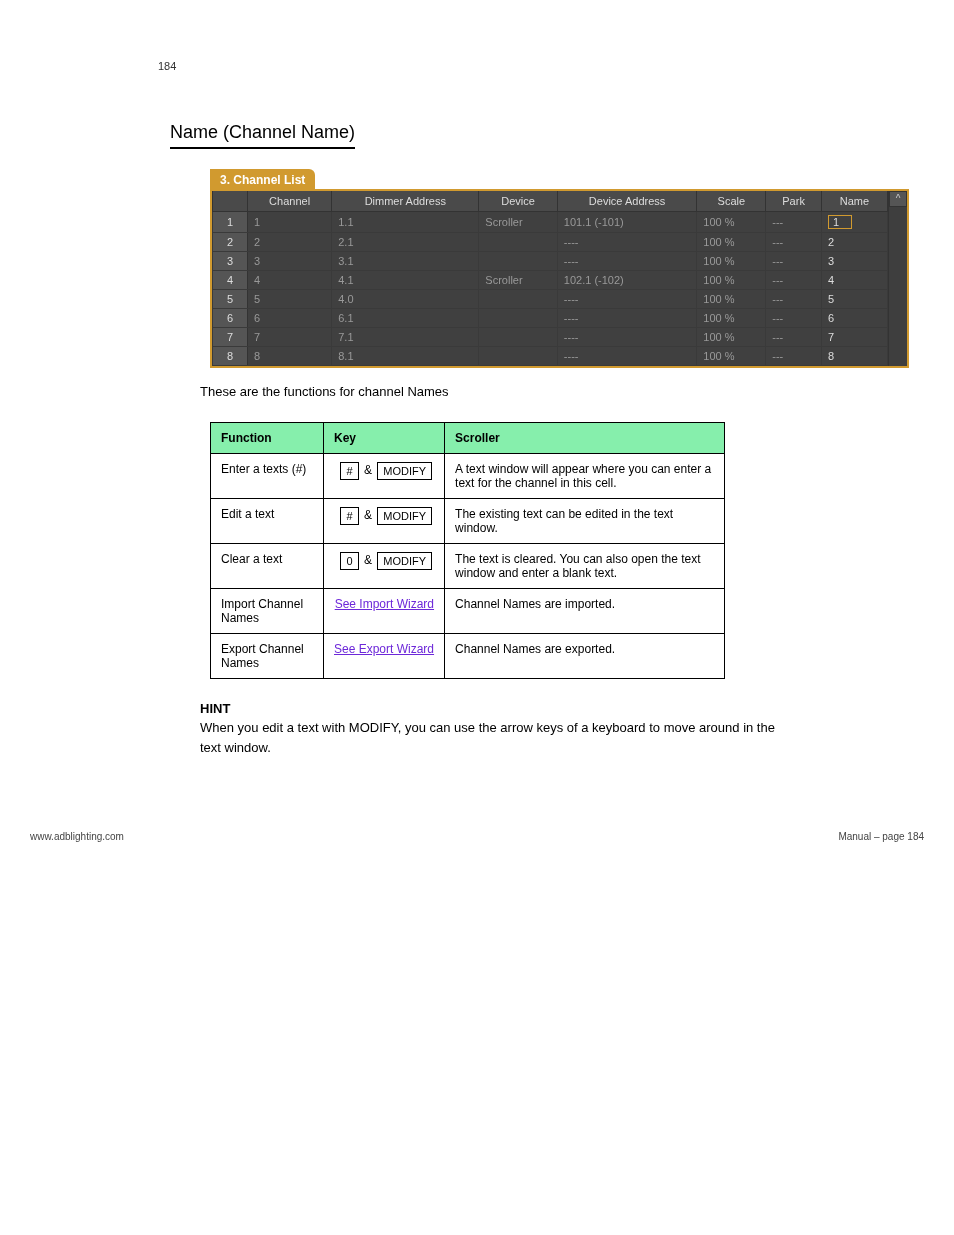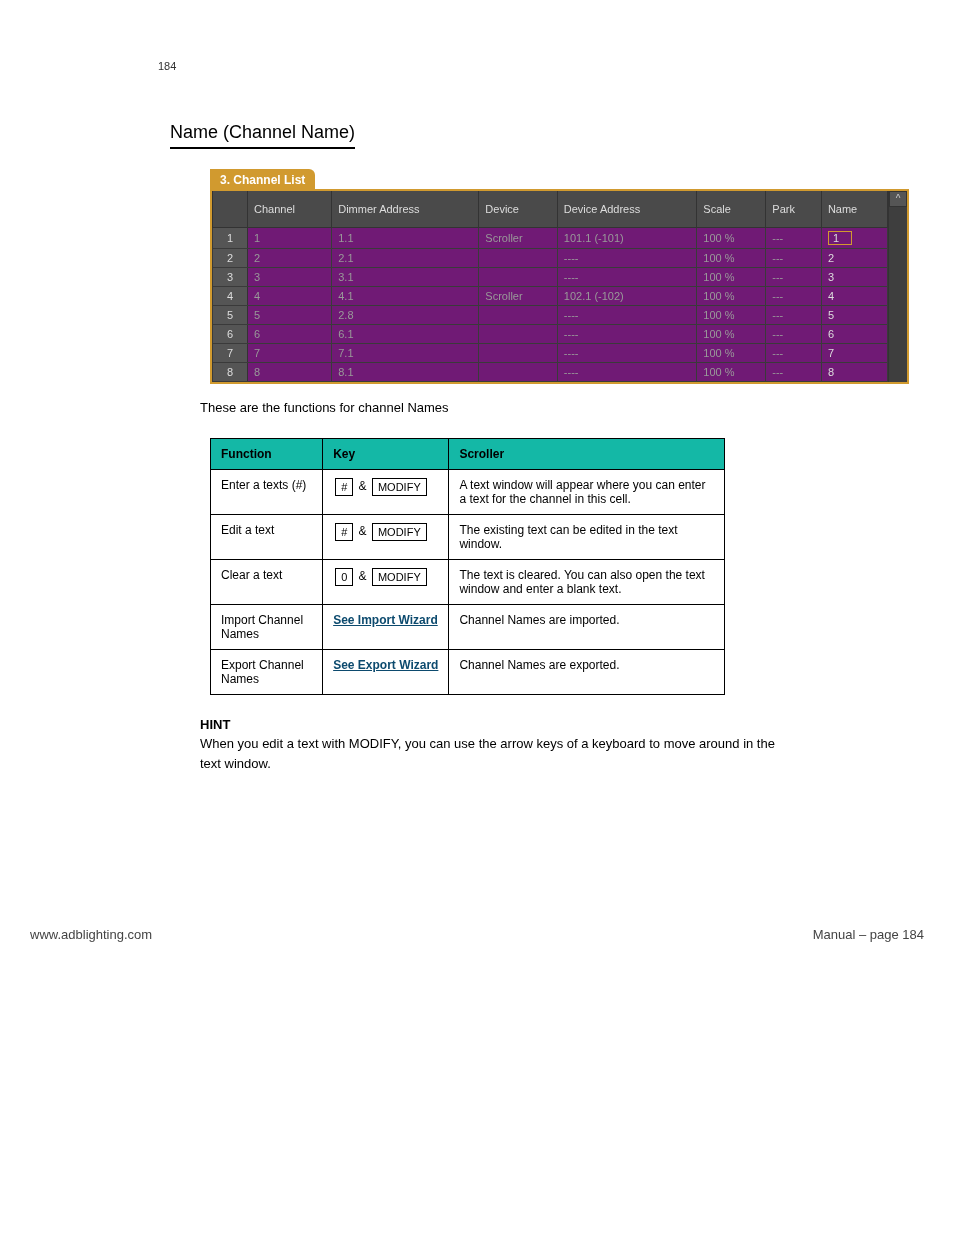--- a/index.html
+++ b/index.html
@@ -34,21 +34,21 @@
     margin: 14px 0 14px 100px;
     max-width: 580px;
   }
   .bold { font-weight: bold; }
 
   
   .ui-panel {
     margin: 10px 0 10px 110px;
     width: 695px;
     border: 2px solid #d19a2f;
-    background: #701a75;
+    background: #404040;
     position: relative;
     font-family: Tahoma, Arial, sans-serif;
   }
   .ui-tab {
     position: absolute;
     top: -22px;
     left: -2px;
     background: #d19a2f;
     color: #fff;
     font-weight: bold;
@@ -56,24 +56,24 @@
     padding: 4px 10px;
     border-top-right-radius: 6px;
   }
   .ui-table {
     width: 100%;
     border-collapse: collapse;
     font-size: 11px;
     color: #aaa;
   }
   .ui-table th {
-    text-align: left;
+    text-align: center;
     font-weight: normal;
     color: #ddd;
-    padding: 12px 6px;
+    padding: 4px 6px;
     border: 1px solid #333;
     border-top: none;
     background: #4a4a4a;
   }
   .ui-table td {
     padding: 3px 6px;
     border: 1px solid #3a3a3a;
     color: #999;
   }
   .ui-table td.rownum {
@@ -108,53 +108,52 @@
   .ui-body { flex: 1; }
 
   
   table.func {
     border-collapse: collapse;
     margin: 20px 0 20px 110px;
     width: 515px;
     font-size: 12px;
   }
   table.func th {
-    background: #14b8a6;
+    background: #86efac;
     text-align: left;
     padding: 8px 10px;
     border: 1px solid #000;
     font-weight: bold;
   }
   table.func td {
     border: 1px solid #000;
     padding: 8px 10px;
     vertical-align: top;
   }
   table.func td.keycol {
     white-space: nowrap;
+    text-align: right;
   }
   .key {
     display: inline-block;
     border: 1px solid #000;
     padding: 0 5px;
     font-size: 11px;
     margin: 0 2px;
     font-family: Arial, sans-serif;
     line-height: 16px;
     height: 16px;
     vertical-align: middle;
   }
   .link {
-    color: #0c4a6e;
+    color: #6d28d9;
     text-decoration: underline;
-    font-weight: bold;
   }
   .footer {
-    margin-top: 80px;
-    font-size: 13px;
+    font-size: 10px;
     color: #444;
     text-align: left;
     margin-left: 0;
     display: flex;
     justify-content: space-between;
     padding: 0 30px;
     gap: 40px;
   }
 </style>
 </head>
@@ -221,21 +220,21 @@
                 <td>4.1</td>
                 <td>Scroller</td>
                 <td>102.1 (-102)</td>
                 <td>100 %</td>
                 <td>---</td>
                 <td style="color: rgb(221, 221, 221);">4</td>
               </tr>
               <tr>
                 <td class="rownum">5</td>
                 <td>5</td>
-                <td>2.8</td>
+                <td>4.0</td>
                 <td></td>
                 <td>----</td>
                 <td>100 %</td>
                 <td>---</td>
                 <td style="color: rgb(221, 221, 221);">5</td>
               </tr>
               <tr>
                 <td class="rownum">6</td>
                 <td>6</td>
                 <td>6.1</td>

